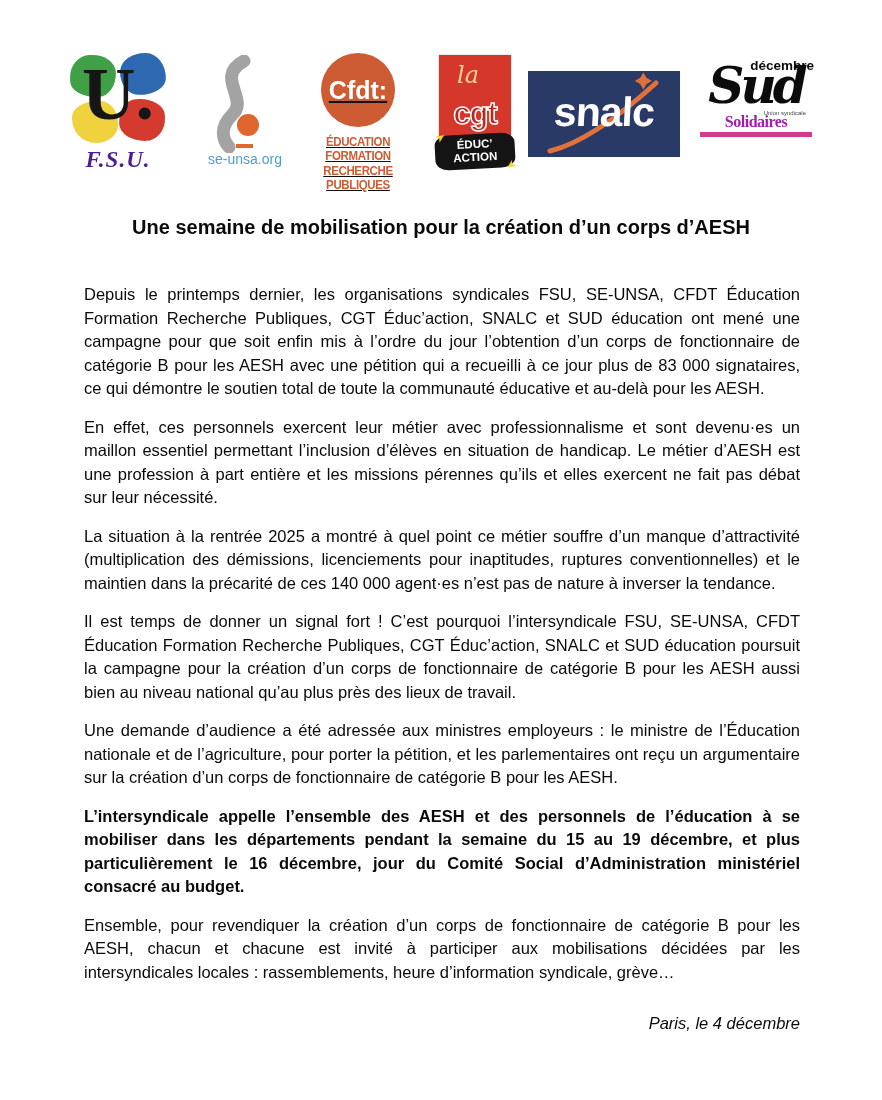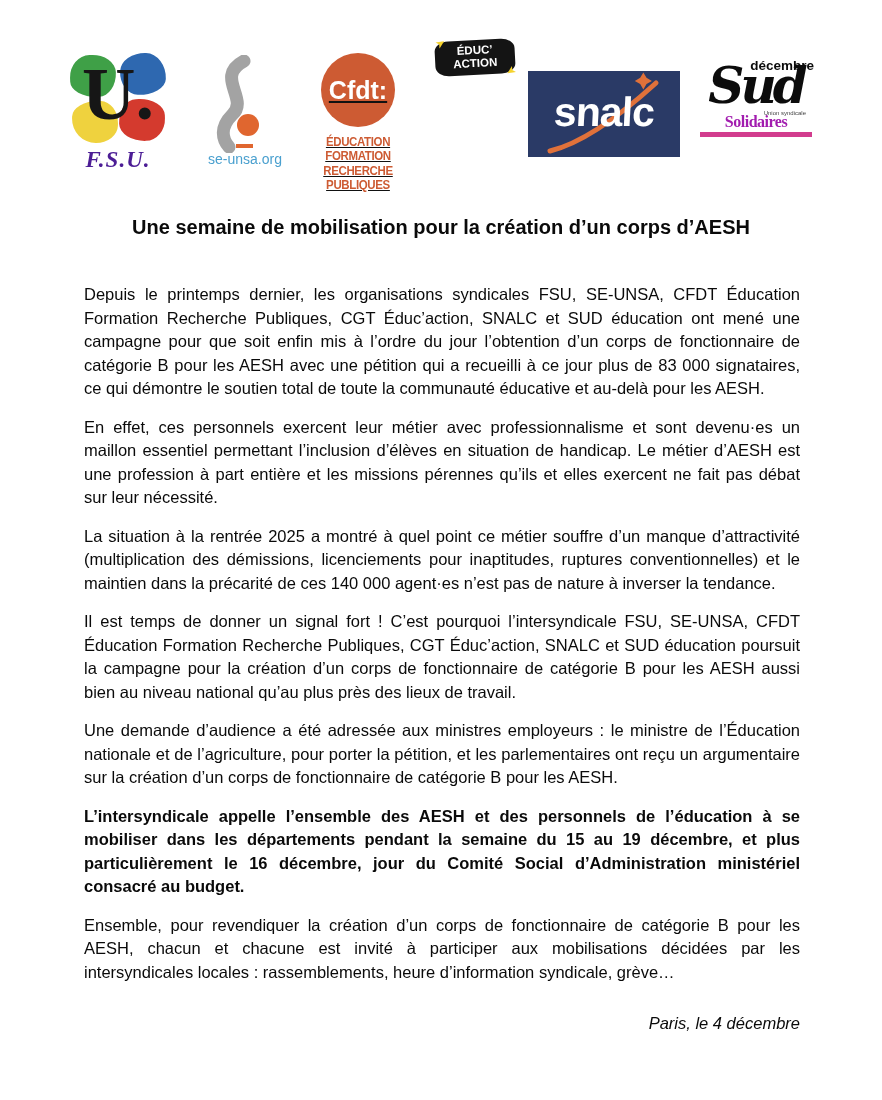--- a/index.html
+++ b/index.html
@@ -165,20 +165,24 @@
 
     <div class="logo cfdt">
       <div class="cfdt-circle">Cfdt:</div>
       <div class="cfdt-cap">
         <span>ÉDUCATION FORMATION</span>
         <span>RECHERCHE PUBLIQUES</span>
       </div>
     </div>
 
     <div class="logo cgt">
+      <div class="cgt-box">
+        <span class="cgt-la">la</span>
+        <span class="cgt-name">cgt</span>
+      </div>
       <div class="cgt-banner">
         <span class="cgt-arrow tl">➤</span>
         <span>ÉDUC’</span>
         <span>ACTION</span>
         <span class="cgt-arrow br">➤</span>
       </div>
     </div>
 
     <div class="logo snalc">
       <svg viewBox="0 0 152 86">

